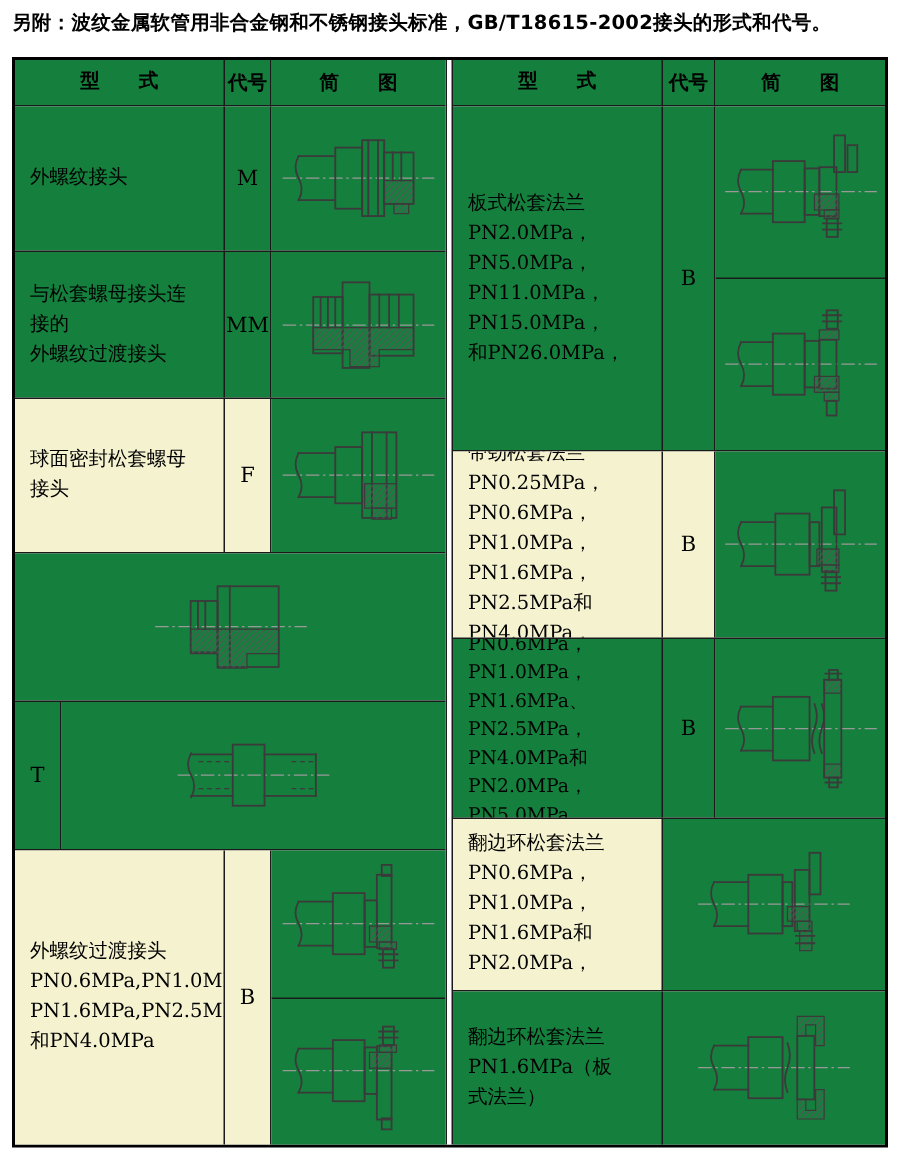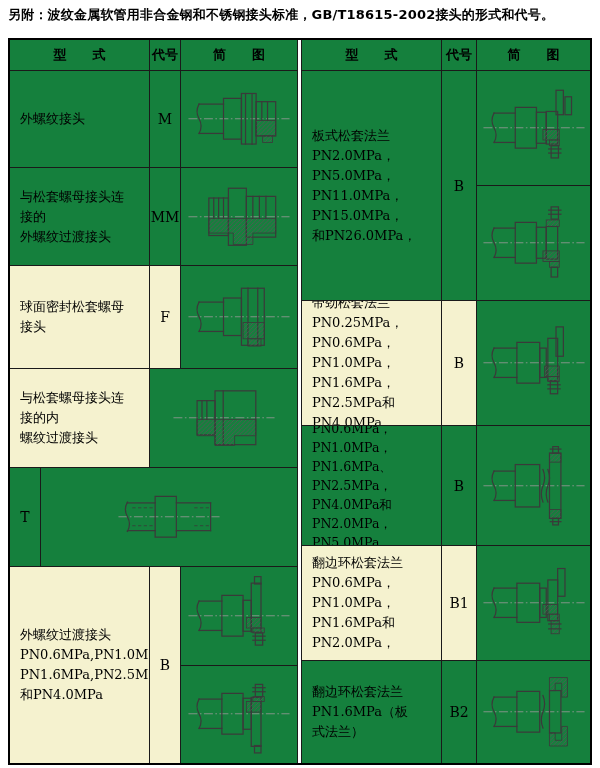--- a/index.html
+++ b/index.html
@@ -125,22 +125,20 @@
                 <line x1="76" y1="15" x2="76" y2="85" stroke="#3a3a3a" fill="none" stroke-width="1.5" stroke-linecap="square"></line>
                 <line x1="88" y1="15" x2="88" y2="85" stroke="#3a3a3a" fill="none" stroke-width="1.5" stroke-linecap="square"></line>
                 <rect x="70" y="57" width="26" height="20" stroke="#3a3a3a" stroke-width="1" fill="url(#hx)"></rect>
                 <rect x="76" y="77" width="16" height="9" stroke="#3a3a3a" stroke-width="1" fill="url(#hx)"></rect>
               </svg>
             </div>
         </div>
       </div>
 
       <div class="row hl" style="flex:0 0 99px">
-        <div class="cell type">与松套螺母接头连接的内
-螺纹过渡接头</div>
         <div class="cell diag">
           <div class="dg">
               <svg viewBox="0 0 130 100" xmlns="http://www.w3.org/2000/svg">
                 <defs>
                   <pattern id="hx" width="5" height="5" patternUnits="userSpaceOnUse">
                     <path d="M0,5 L5,0" stroke="#555" stroke-width="1"></path>
                   </pattern>
                 </defs>
                 <line x1="3" y1="50" x2="127" y2="50" stroke="#999" stroke-width="1" stroke-dasharray="11 3 2 3"></line>
                 <rect x="32" y="29" width="22" height="42" stroke="#3a3a3a" fill="none" stroke-width="1.5" stroke-linecap="square"></rect>
@@ -365,21 +363,20 @@
                 <line x1="85" y1="94" x2="98" y2="94" stroke="#3a3a3a" fill="none" stroke-width="1.5" stroke-linecap="square"></line>
               </svg>
             </div>
         </div>
       </div>
 
       <div class="row hl" style="flex:0 0 115px">
         <div class="cell type">翻边环松套法兰
 PN0.6MPa，PN1.0MPa，
 PN1.6MPa和PN2.0MPa，</div>
-        <div class="cell code">B1</div>
         <div class="cell diag">
           <div class="dg">
               <svg viewBox="0 0 130 100" xmlns="http://www.w3.org/2000/svg">
                 <defs>
                   <pattern id="hx" width="5" height="5" patternUnits="userSpaceOnUse">
                     <path d="M0,5 L5,0" stroke="#555" stroke-width="1"></path>
                   </pattern>
                 </defs>
                 <line x1="3" y1="50" x2="127" y2="50" stroke="#999" stroke-width="1" stroke-dasharray="11 3 2 3"></line>
                 <path d="M16,32 q-5,9 0,18 q5,9 0,18" stroke="#3a3a3a" fill="none" stroke-width="1.5" stroke-linecap="square"></path>
@@ -395,21 +392,20 @@
                 <line x1="83" y1="76" x2="98" y2="76" stroke="#3a3a3a" fill="none" stroke-width="1.5" stroke-linecap="square"></line>
                 <line x1="83" y1="82" x2="98" y2="82" stroke="#3a3a3a" fill="none" stroke-width="1.5" stroke-linecap="square"></line>
               </svg>
             </div>
         </div>
       </div>
 
       <div class="row" style="flex:1">
         <div class="cell type">翻边环松套法兰
 PN1.6MPa（板式法兰）</div>
-        <div class="cell code">B2</div>
         <div class="cell diag">
           <div class="dg">
               <svg viewBox="0 0 130 100" xmlns="http://www.w3.org/2000/svg">
                 <defs>
                   <pattern id="hx" width="5" height="5" patternUnits="userSpaceOnUse">
                     <path d="M0,5 L5,0" stroke="#555" stroke-width="1"></path>
                   </pattern>
                 </defs>
                 <line x1="3" y1="50" x2="127" y2="50" stroke="#999" stroke-width="1" stroke-dasharray="11 3 2 3"></line>
                 <path d="M16,32 q-5,9 0,18 q5,9 0,18" stroke="#3a3a3a" fill="none" stroke-width="1.5" stroke-linecap="square"></path>

